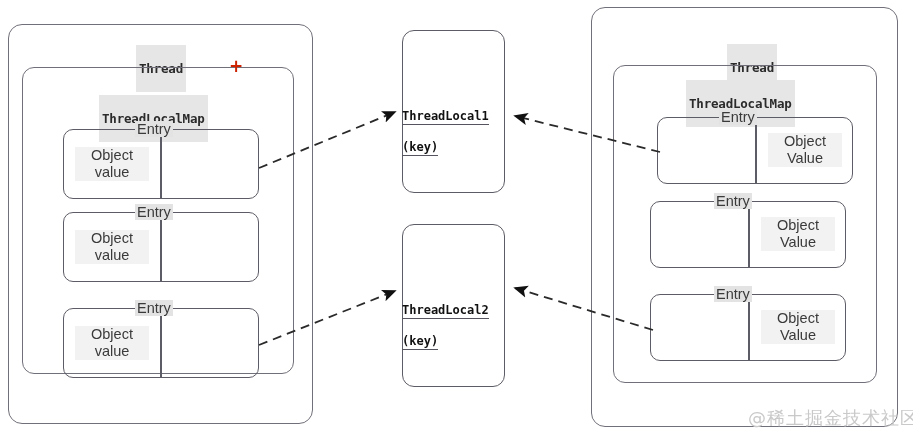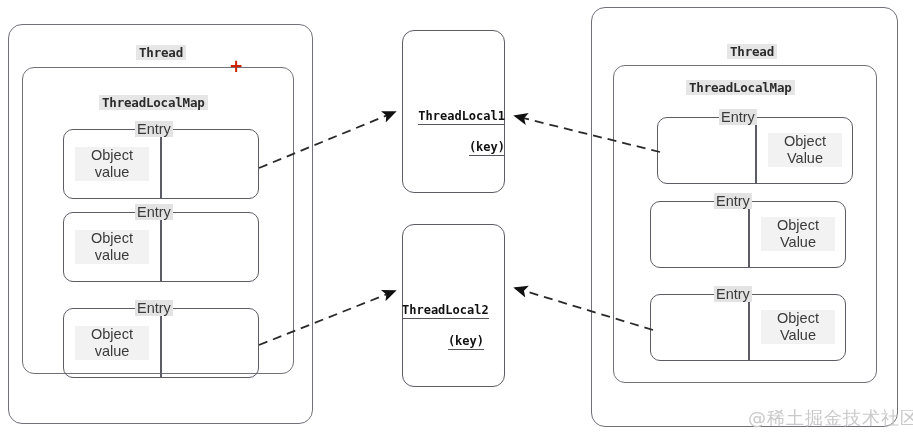--- a/index.html
+++ b/index.html
@@ -44,21 +44,21 @@
     border-width: 1.6px;
   }
   
   .label-mono {
     position: absolute;
     font-family: "DejaVu Sans Mono", "Liberation Mono", monospace;
     font-size: 12.5px;
     font-weight: 700;
     color: #2b2b2b;
     background: #e6e6e6;
-    padding: 0 3px;
+    padding: 16px 3px;
     white-space: nowrap;
     letter-spacing: -0.2px;
     line-height: 15px;
   }
   .label-entry {
     position: absolute;
     font-family: "Liberation Sans", sans-serif;
     font-size: 14.5px;
     color: #3a3a3a;
     background: #e3e3e3;
@@ -77,21 +77,21 @@
     background: #f2f2f2;
   }
   .divider {
     position: absolute;
     width: 1.5px;
     background: #5c5c66;
   }
   .tl-text {
     position: absolute;
     width: 100%;
-    text-align: right;
+    text-align: left;
     font-family: "DejaVu Sans Mono", "Liberation Mono", monospace;
     font-size: 12px;
     font-weight: 700;
     color: #111111;
     line-height: 15px;
     white-space: pre-line;
   }
   .tl-text .underlined {
     display: inline-block;
     border-bottom: 1px solid #55555f;

